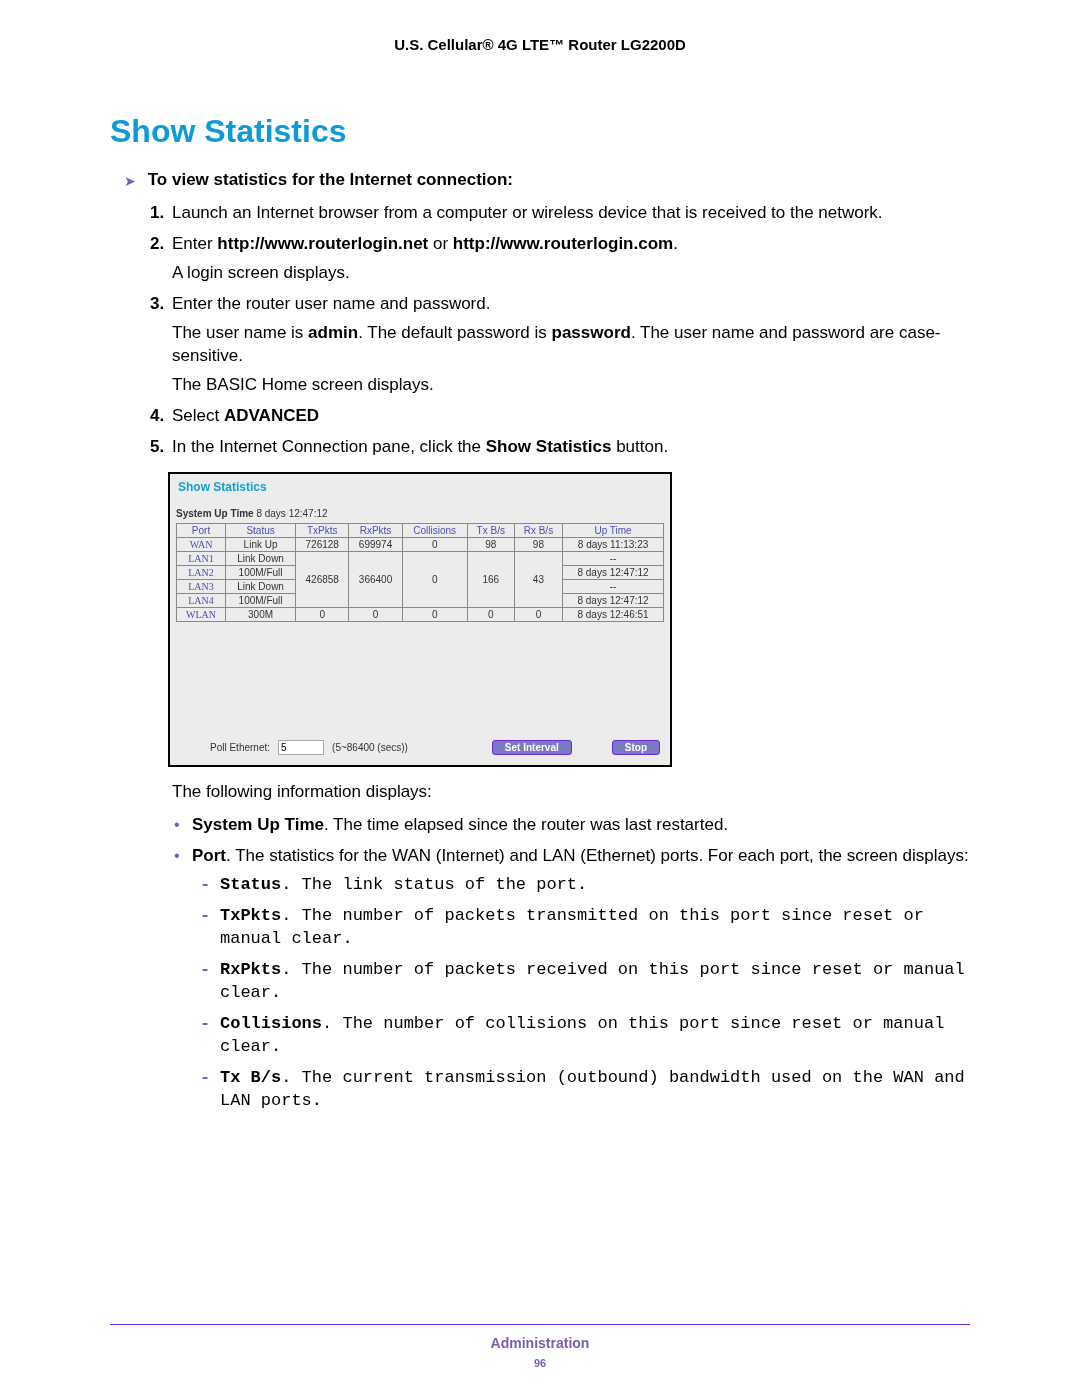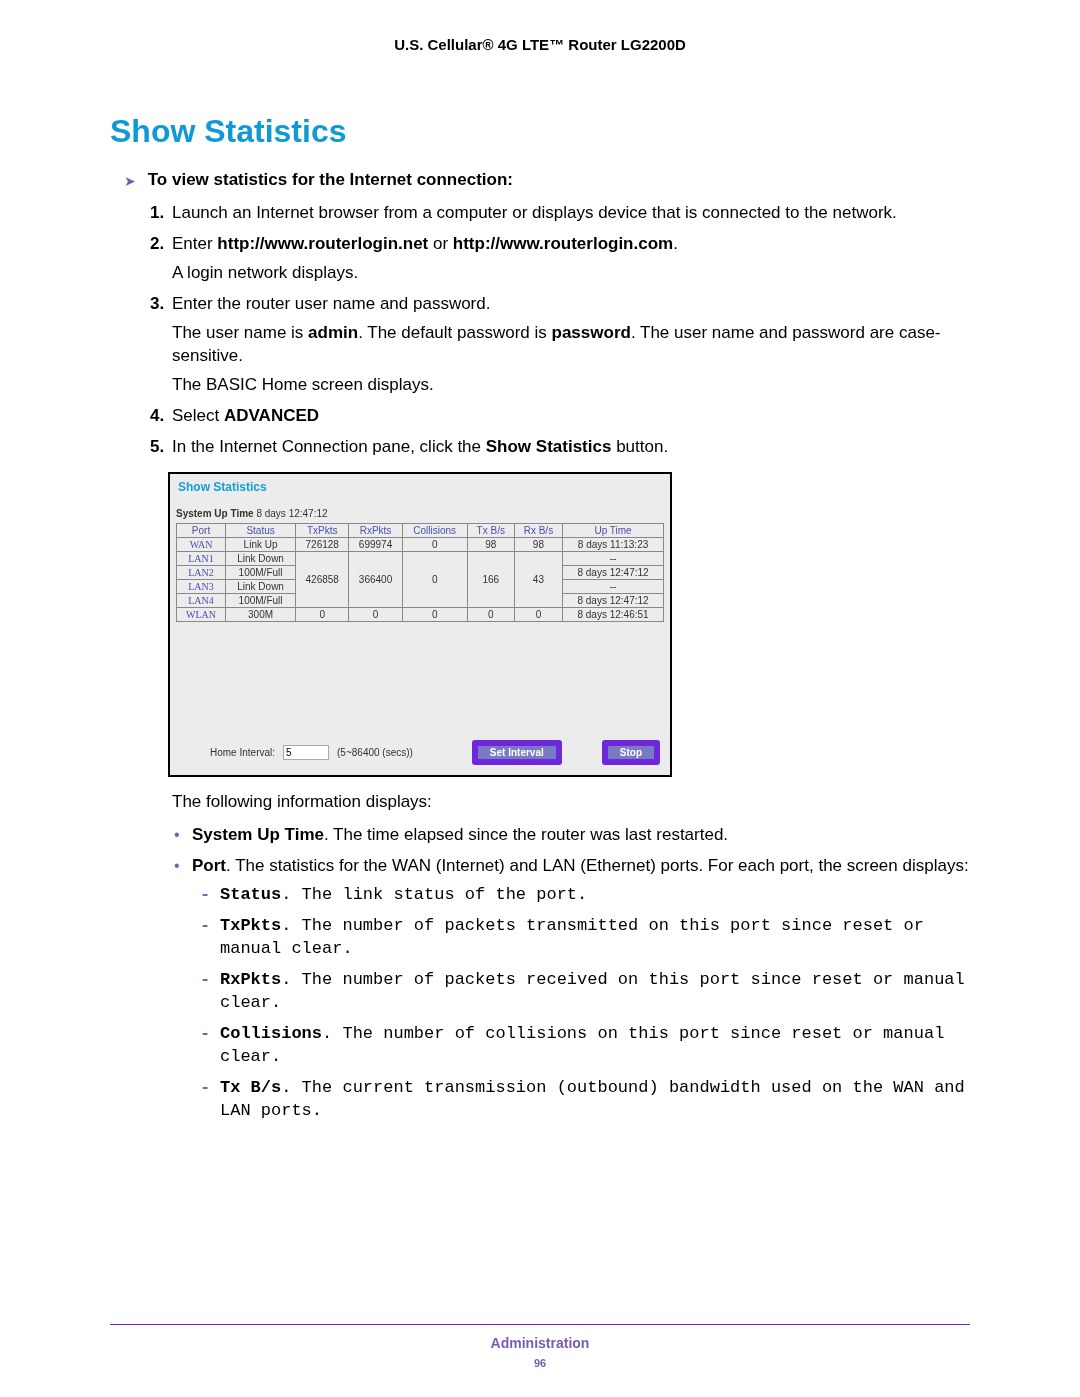--- a/index.html
+++ b/index.html
@@ -109,21 +109,21 @@
   .poll-row input.poll-int {
     width: 40px;
     border: 1px solid #aaa;
     background: #fff;
     font-size: 10px;
     padding: 1px 2px;
   }
   .btn {
     background: #7a7ac4;
     color: #fff;
-    border: 6px solid #6d28d9;
+    border: 1px solid #6d28d9;
     border-radius: 3px;
     padding: 1px 12px;
     font-size: 10px;
     font-weight: bold;
     cursor: pointer;
   }
   .para { margin: 10px 0 10px 62px; font-size: 17px; line-height: 1.35; }
   ul.bullets {
     list-style: none;
     margin: 0 0 0 62px;
@@ -197,26 +197,26 @@
   <h1 class="section-title">Show Statistics</h1>
 
   <div class="lead-row">
     <span class="arrow">➤</span>
     <span class="lead-text">To view statistics for the Internet connection:</span>
   </div>
 
   <ol class="steps">
     <li>
       <span class="num">1.</span>
-      <span>Launch an Internet browser from a computer or displays device that is connected to the network.</span>
+      <span>Launch an Internet browser from a computer or wireless device that is received to the network.</span>
     </li>
     <li>
       <span class="num">2.</span>
       <span>Enter </span><span class="bold">http://www.routerlogin.net</span><span> or </span><span class="bold">http://www.routerlogin.com</span><span>.</span>
-      <p>A login network displays.</p>
+      <p>A login screen displays.</p>
     </li>
     <li>
       <span class="num">3.</span>
       <span>Enter the router user name and password.</span>
       <p>
         <span>The user name is </span><span class="bold">admin</span><span>. The default password is </span><span class="bold">password</span><span>. The user name and password are case-sensitive.</span>
       </p>
       <p>The BASIC Home screen displays.</p>
     </li>
     <li>
@@ -296,21 +296,21 @@
           <td>0</td>
           <td>0</td>
           <td>0</td>
           <td>0</td>
           <td>8 days 12:46:51</td>
         </tr>
       </tbody>
         </table>
       <div class="panel-body-space"></div>
       <div class="poll-row">
-        <span>Home Interval:</span>
+        <span>Poll Ethernet:</span>
         <input class="poll-int" value="5" style="">
         <span>(5~86400 (secs))</span>
         <span class="spacer"></span>
         <button class="btn">Set Interval</button>
         <span style="width:24px"></span>
         <button class="btn">Stop</button>
       </div>
     </div>
   </div>
 

